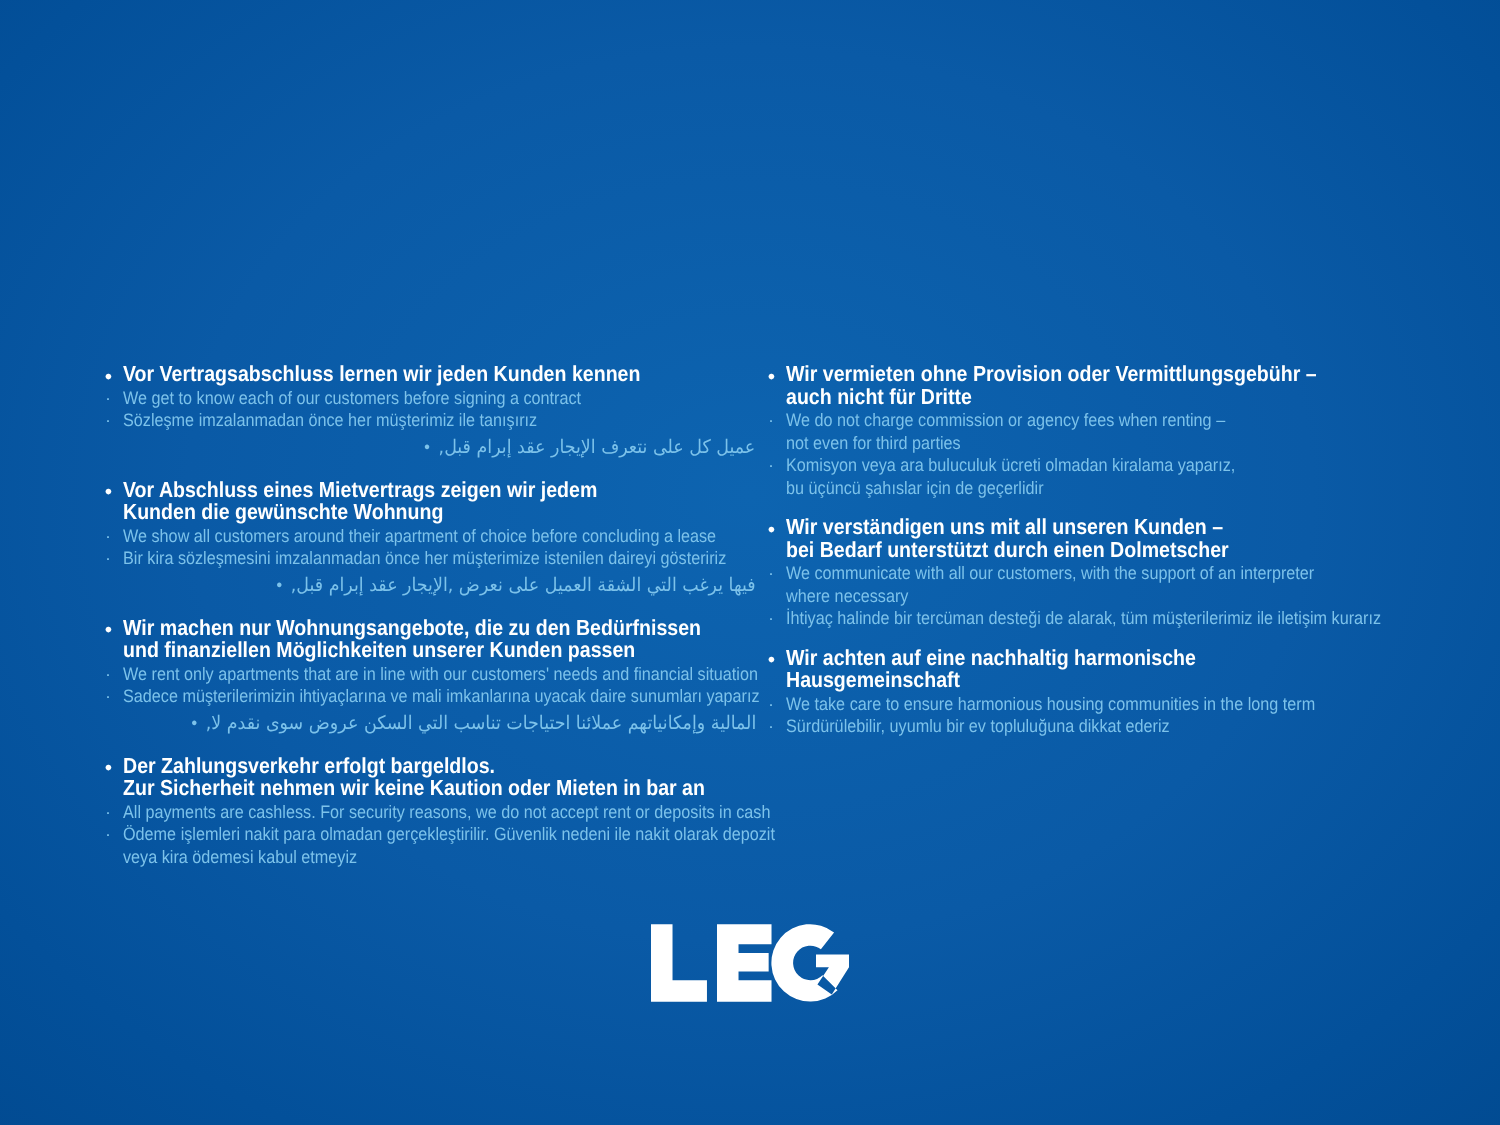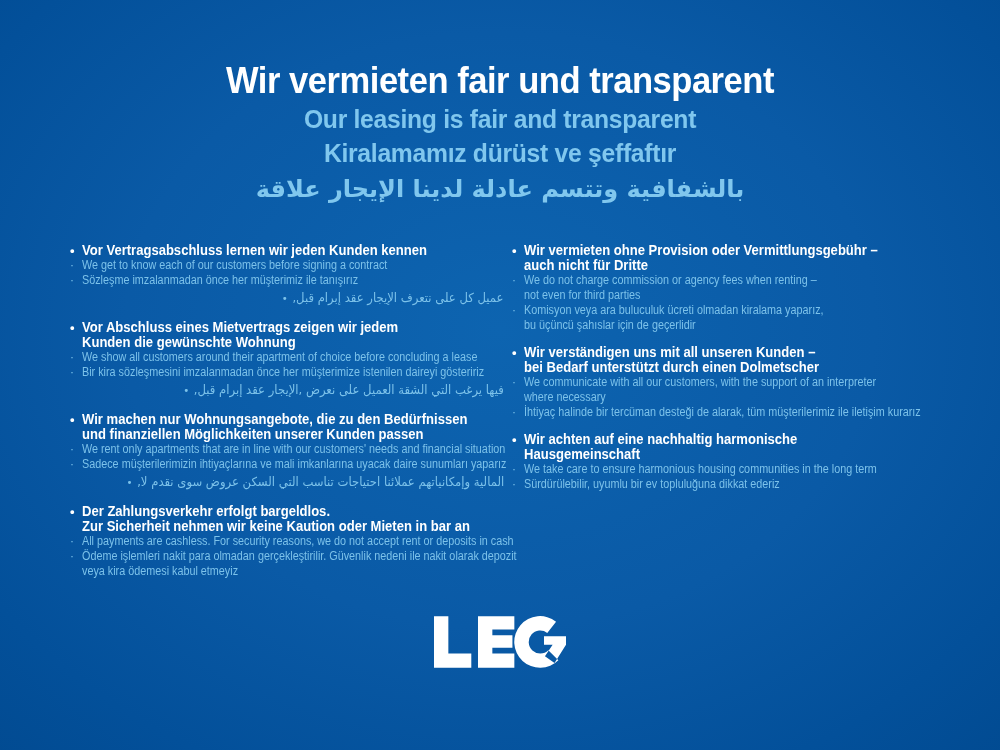--- a/index.html
+++ b/index.html
@@ -33,26 +33,20 @@
   .arw{display:inline-block;transform:scaleX(0.93);transform-origin:100% 50%;}
   .arw .ab{margin-right:5px;font-size:11px;}
   .logo{position:absolute;top:616px;left:0;width:100%;text-align:center;}
   .logo svg{display:inline-block;}
 </style>
 </head>
 <body>
 
 <div class="canvas">
 
-  <div class="title">
-    <div class="t-de">Wir vermieten fair und transparent</div>
-    <div class="t-sub">Our leasing is fair and transparent</div>
-    <div class="t-sub">Kiralamamız dürüst ve şeffaftır</div>
-    <div class="t-sub t-ar">علاقة ‎الإيجار ‎لدينا ‎عادلة ‎وتتسم ‎بالشفافية</div>
-  </div>
 
   <div class="cols">
 
     <div class="col col-left">
 
       <div class="item">
         <div class="ln de">
             <span class="b">•</span>
             <span class="tx">Vor Vertragsabschluss lernen wir jeden Kunden kennen</span>
           </div>

